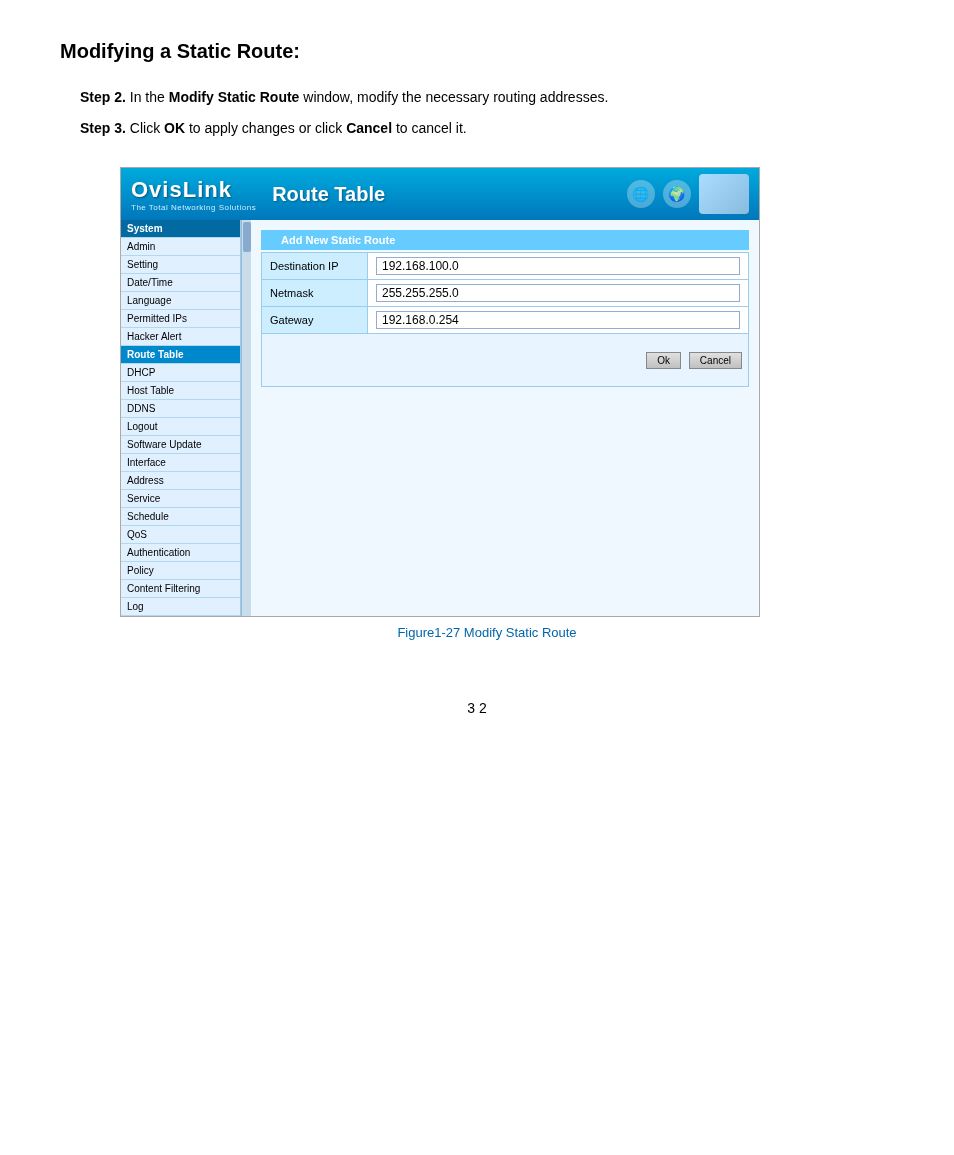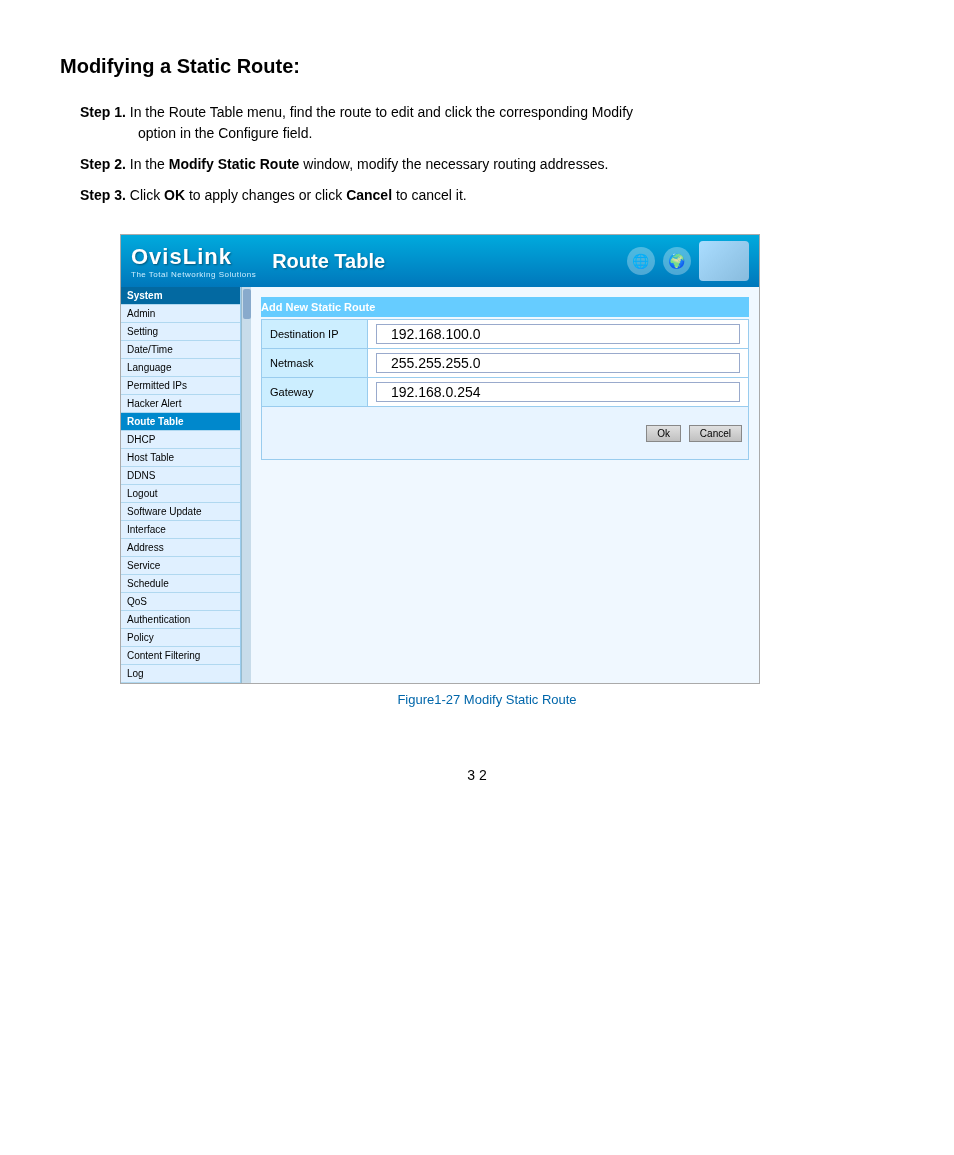--- a/index.html
+++ b/index.html
@@ -10,21 +10,20 @@
       color: #000;
       width: 954px;
       min-height: 1155px;
       padding: 40px 60px;
     }
 
     .page-title {
       font-size: 20px;
       font-weight: bold;
       margin-bottom: 24px;
-      margin-top: 15px;
     }
 
     .steps-container {
       margin-left: 20px;
     }
 
     .step {
       margin-bottom: 10px;
       line-height: 1.5;
     }
@@ -152,21 +151,21 @@
 
     
     .router-main {
       flex: 1;
       padding: 10px;
       background: #f0f8ff;
     }
 
     .add-route-section {
       background: #66ccff;
-      padding: 4px 0;
+      padding: 4px 20px;
       font-size: 11px;
       font-weight: bold;
       color: #fff;
       margin-bottom: 2px;
     }
 
     .form-table {
       width: 100%;
       border-collapse: collapse;
       background: #fff;
@@ -180,23 +179,23 @@
 
     .form-table .label-cell {
       background: #cceeff;
       width: 106px;
       font-weight: normal;
       color: #000;
     }
 
     .form-input {
       width: 100%;
-      font-size: 14px;
+      font-size: 12px;
       border: 1px solid #99aacc;
-      padding: 1px 14px;
+      padding: 1px 5px;
       background: #fff;
     }
 
     .btn-row {
       text-align: right;
       padding: 17px 6px;
       background: #e8f4ff;
       border: 1px solid #99ccee;
       border-top: none;
     }
@@ -244,25 +243,20 @@
       display: flex;
     }
   </style>
 </head>
 <body>
 
 <h1 class="page-title">Modifying a Static Route:</h1>
 
 <div class="steps-container">
   
-  <div class="step">
-    <span class="step-label">Step 1.</span>
-    <span class="step-text"> In the Route Table menu, find the route to edit and click the corresponding Modify</span>
-    <div class="step-indent">option in the Configure field.</div>
-  </div>
 
   
   <div class="step">
     <span class="step-label">Step 2.</span>
     <span class="step-text"> In the <strong>Modify Static Route</strong> window, modify the necessary routing addresses.</span>
   </div>
 
   
   <div class="step">
     <span class="step-label">Step 3.</span>

